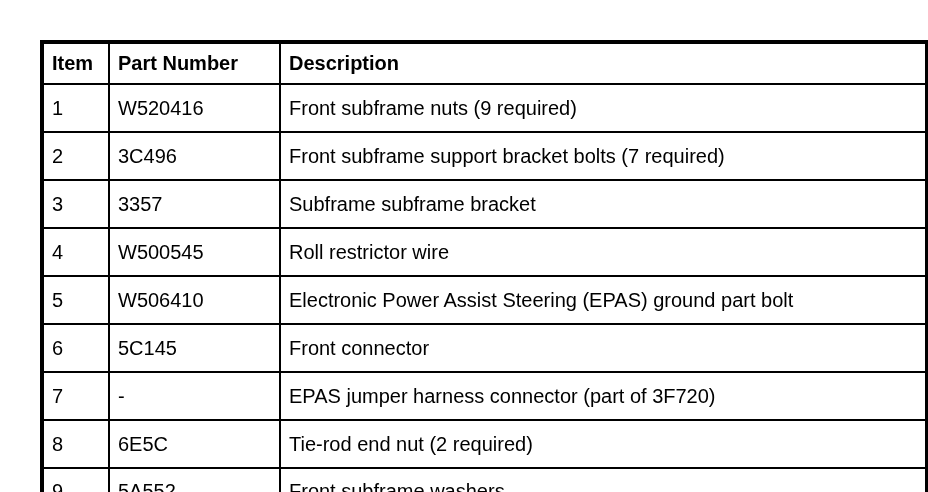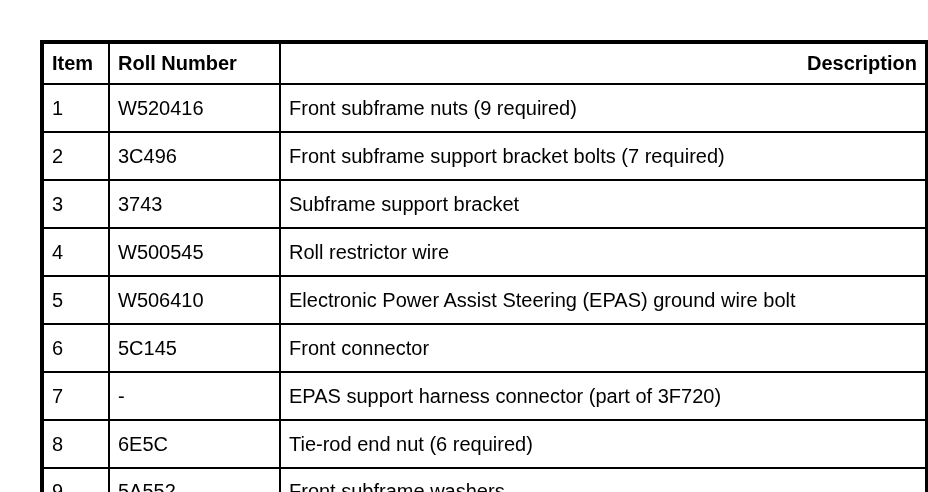--- a/index.html
+++ b/index.html
@@ -42,84 +42,84 @@
     white-space: nowrap;
     overflow: hidden;
     background: #ffffff;
     color: #000000;
   }
   table.parts-table thead th {
     height: 42px;
     font-weight: bold;
   }
   table.parts-table thead th.desc-header {
-    text-align: right;
+    text-align: left;
   }
   table.parts-table tbody td {
     height: 48px;
     font-weight: normal;
   }
 </style>
 </head>
 <body>
 
 <div class="page">
   <table class="parts-table">
     <colgroup>
       <col class="col-item">
       <col class="col-part">
       <col class="col-desc">
     </colgroup>
     <thead>
       <tr>
         <th>Item</th>
-        <th>Roll Number</th>
+        <th>Part Number</th>
         <th class="desc-header">Description</th>
       </tr>
     </thead>
     <tbody>
       <tr>
         <td>1</td>
         <td>W520416</td>
         <td>Front subframe nuts (9 required)</td>
       </tr>
       <tr>
         <td>2</td>
         <td>3C496</td>
         <td>Front subframe support bracket bolts (7 required)</td>
       </tr>
       <tr>
         <td>3</td>
-        <td>3743</td>
-        <td>Subframe support bracket</td>
+        <td>3357</td>
+        <td>Subframe subframe bracket</td>
       </tr>
       <tr>
         <td>4</td>
         <td>W500545</td>
         <td>Roll restrictor wire</td>
       </tr>
       <tr>
         <td>5</td>
         <td>W506410</td>
-        <td>Electronic Power Assist Steering (EPAS) ground wire bolt</td>
+        <td>Electronic Power Assist Steering (EPAS) ground part bolt</td>
       </tr>
       <tr>
         <td>6</td>
         <td>5C145</td>
         <td>Front connector</td>
       </tr>
       <tr>
         <td>7</td>
         <td>-</td>
-        <td>EPAS support harness connector (part of 3F720)</td>
+        <td>EPAS jumper harness connector (part of 3F720)</td>
       </tr>
       <tr>
         <td>8</td>
         <td>6E5C</td>
-        <td>Tie-rod end nut (6 required)</td>
+        <td>Tie-rod end nut (2 required)</td>
       </tr>
       <tr>
         <td>9</td>
         <td>5A552</td>
         <td>Front subframe washers</td>
       </tr>
     </tbody>
   </table>
 </div>
 

